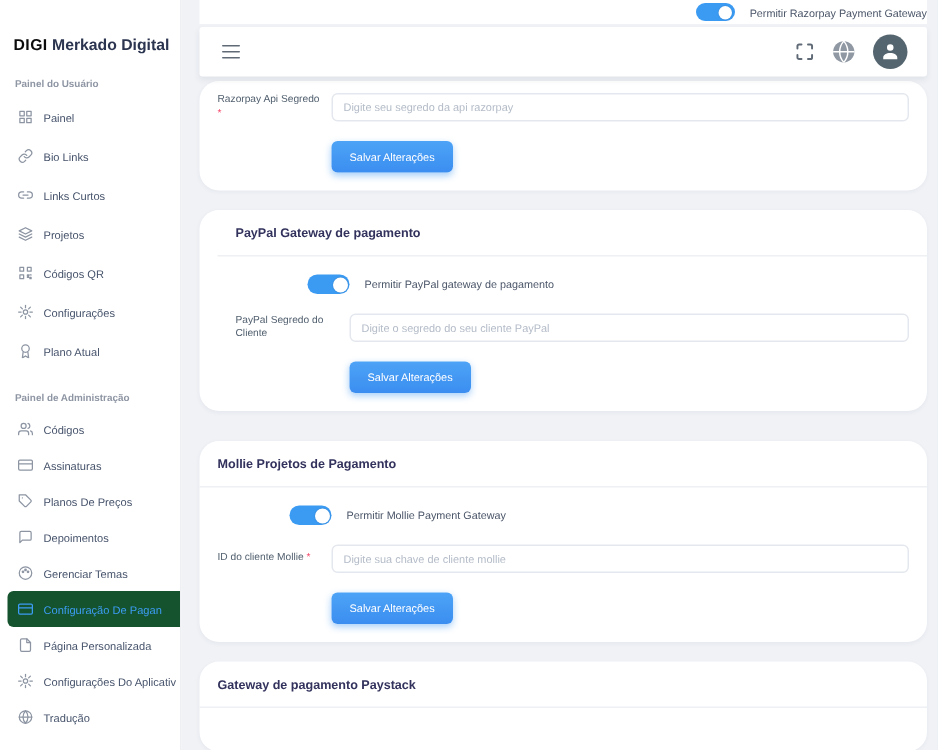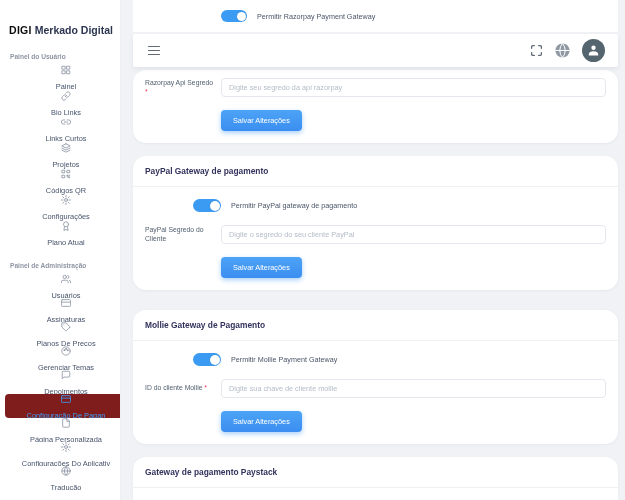--- a/index.html
+++ b/index.html
@@ -7,32 +7,32 @@
   .screen { width:625px; height:500px; position:relative; overflow:hidden; background:#f0f2f6; }
 
   
   .sidebar { position:absolute; left:0; top:0; width:121px; height:500px; background:#fff;
              border-right:1px solid #edeff2; padding-top:20px; z-index:5; }
   .logo { padding:4px 8px 2px 9px; white-space:nowrap; overflow:hidden; font-size:10.5px; font-weight:bold; }
   .logo .mark { color:#0c0c0c; letter-spacing:.3px; }
   .logo .name { color:#2c3550; }
   .side-title { font-size:6.6px; font-weight:600; color:#8e95a3; padding:15px 10px 5px 10px; white-space:nowrap; }
   .side-item { display:flex; align-items:center; gap:7px; height:26px; padding-left:12px;
-               font-size:7.4px; color:#46536b; white-space:nowrap; overflow:hidden; cursor:pointer;flex-direction:column; }
+               font-size:7.4px; color:#46536b; white-space:nowrap; overflow:hidden; cursor:pointer; }
   .admin .side-item { height:24px; }
   .sicon { width:10px; height:10px; flex:none; color:#8d95a3;
            fill:none; stroke:currentColor; stroke-width:2; stroke-linecap:round; stroke-linejoin:round; }
-  .side-item.active { background:#7f1d1d; color:#3d9cf4; margin-left:5px; padding-left:7px;
+  .side-item.active { background:#14532d; color:#3d9cf4; margin-left:5px; padding-left:7px;
                       border-radius:4px 0 0 4px; }
   .side-item.active .sicon { color:#3d9cf4; }
 
   
   .main { margin-left:121px; height:100%; padding:0 7px 0 12px; }
 
-  .strip { background:#fff; height:32px; display:flex; align-items:center; overflow:hidden; }
+  .strip { background:#fff; height:16px; display:flex; align-items:center; overflow:hidden;justify-content:flex-end; }
   .strip .toggle-row { margin:0 0 0 88px; }
 
   .topbar { background:#fff; height:33px; margin-top:2px; display:flex; align-items:center;
             justify-content:space-between; padding:0 13px; border-radius:2px;
             box-shadow:0 2px 4px rgba(40,50,70,.08); position:relative; z-index:2; }
   .burger { cursor:pointer; padding:2px; }
   .burger span { display:block; width:12px; height:1.5px; background:#5f6a76; margin:2.4px 0; border-radius:1px; }
   .topbar-right { display:flex; align-items:center; gap:11px; }
   .tb-icon { display:flex; align-items:center; cursor:pointer; }
   .avatar { width:23px; height:23px; border-radius:50%; background:#55656f; display:flex;
@@ -59,21 +59,21 @@
   .input::placeholder { color:#b4bcc8; }
   .input.focused { border-color:#7ab6f5; }
   .input.focused::placeholder { font-style:italic; }
   .btn { margin-left:76px; margin-top:2px; border:none; cursor:pointer; color:#fff;
          background:linear-gradient(180deg,#4da3f6,#3b8ef0); border-radius:4px; padding:6px 12px;
          font-size:7.3px; font-family:"Liberation Sans", sans-serif;
          box-shadow:0 2px 5px rgba(61,151,242,.45); }
 
   .card-razorpay { margin-top:3px; }
   .card-razorpay .card-body { padding-top:8px; }
-  .card-paypal { margin-top:13px; }
+  .card-paypal { margin-top:13px;padding-left:12px; }
   .card-mollie { margin-top:20px; }
   .card-paystack { margin-top:13px; height:60px; }
 </style>
 </head>
 <body>
 
 <svg width="0" height="0" style="position:absolute" aria-hidden="true">
   <defs>
     <symbol id="i-grid" viewBox="0 0 24 24">
         <path d="M3 3h7v7H3zM14 3h7v7h-7zM14 14h7v7h-7zM3 14h7v7H3z"></path>
@@ -195,45 +195,45 @@
       <span>Plano Atual</span>
     </div>
 
     <div class="admin">
       <div class="side-title">Painel de Administração</div>
 
       <div class="side-item">
         <svg class="sicon">
             <use href="#i-users"></use>
           </svg>
-        <span>Usuários</span>
+        <span>Códigos</span>
       </div>
       <div class="side-item">
         <svg class="sicon">
             <use href="#i-card"></use>
           </svg>
         <span>Assinaturas</span>
       </div>
       <div class="side-item">
         <svg class="sicon">
             <use href="#i-tag"></use>
           </svg>
         <span>Planos De Preços</span>
       </div>
       <div class="side-item">
         <svg class="sicon">
+            <use href="#i-chat"></use>
+          </svg>
+        <span>Depoimentos</span>
+      </div>
+      <div class="side-item">
+        <svg class="sicon">
             <use href="#i-palette"></use>
           </svg>
         <span>Gerenciar Temas</span>
-      </div>
-      <div class="side-item">
-        <svg class="sicon">
-            <use href="#i-chat"></use>
-          </svg>
-        <span>Depoimentos</span>
       </div>
       <div class="side-item active">
         <svg class="sicon">
             <use href="#i-card"></use>
           </svg>
         <span>Configuração De Pagan</span>
       </div>
       <div class="side-item">
         <svg class="sicon">
             <use href="#i-file"></use>
@@ -312,21 +312,21 @@
         </div>
         <div class="field-row">
           <div class="field-label">PayPal Segredo do Cliente</div>
           <input class="input" type="text" placeholder="Digite o segredo do seu cliente PayPal" style="">
         </div>
         <button class="btn">Salvar Alterações</button>
       </div>
     </div>
 
     <div class="card card-mollie">
-      <div class="card-title">Mollie Gateway de Pagamento</div>
+      <div class="card-title">Mollie Projetos de Pagamento</div>
       <div class="card-body">
         <div class="toggle-row">
           <div class="toggle"></div>
           <div class="toggle-label">Permitir Mollie Payment Gateway</div>
         </div>
         <div class="field-row">
           <div class="field-label">
             <span>ID do cliente Mollie</span>
             <span class="req">*</span>
           </div>

